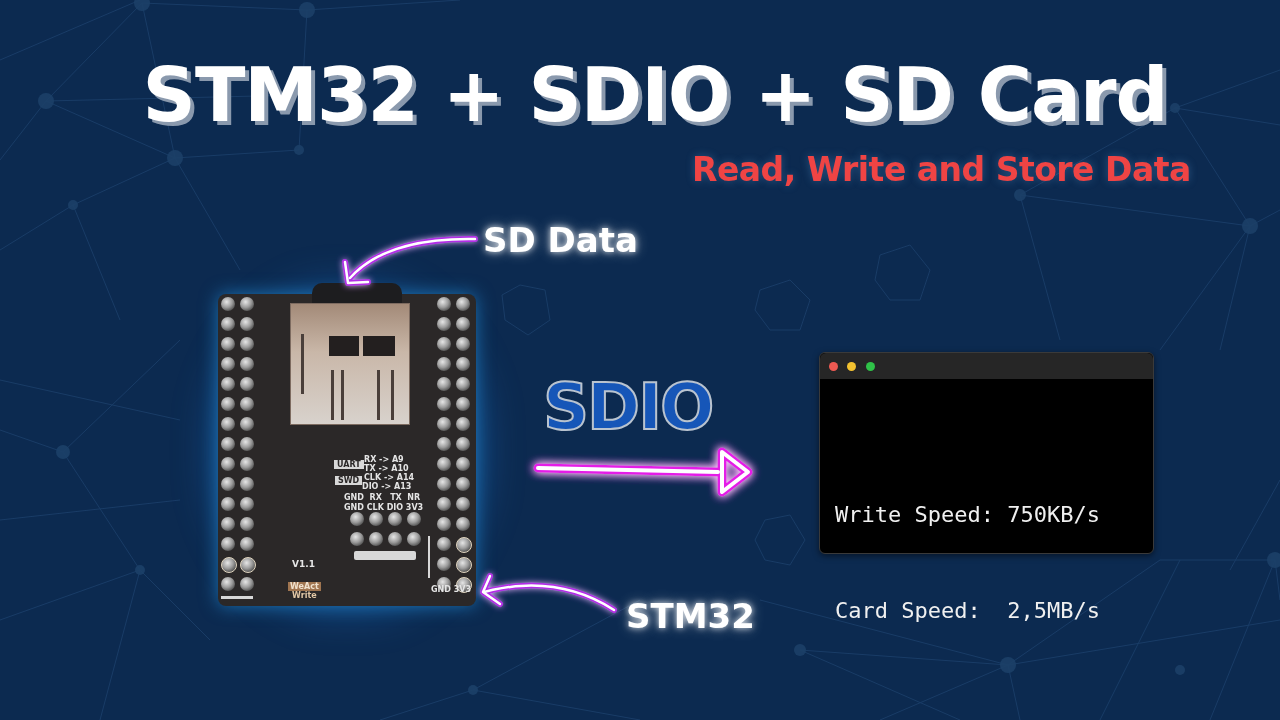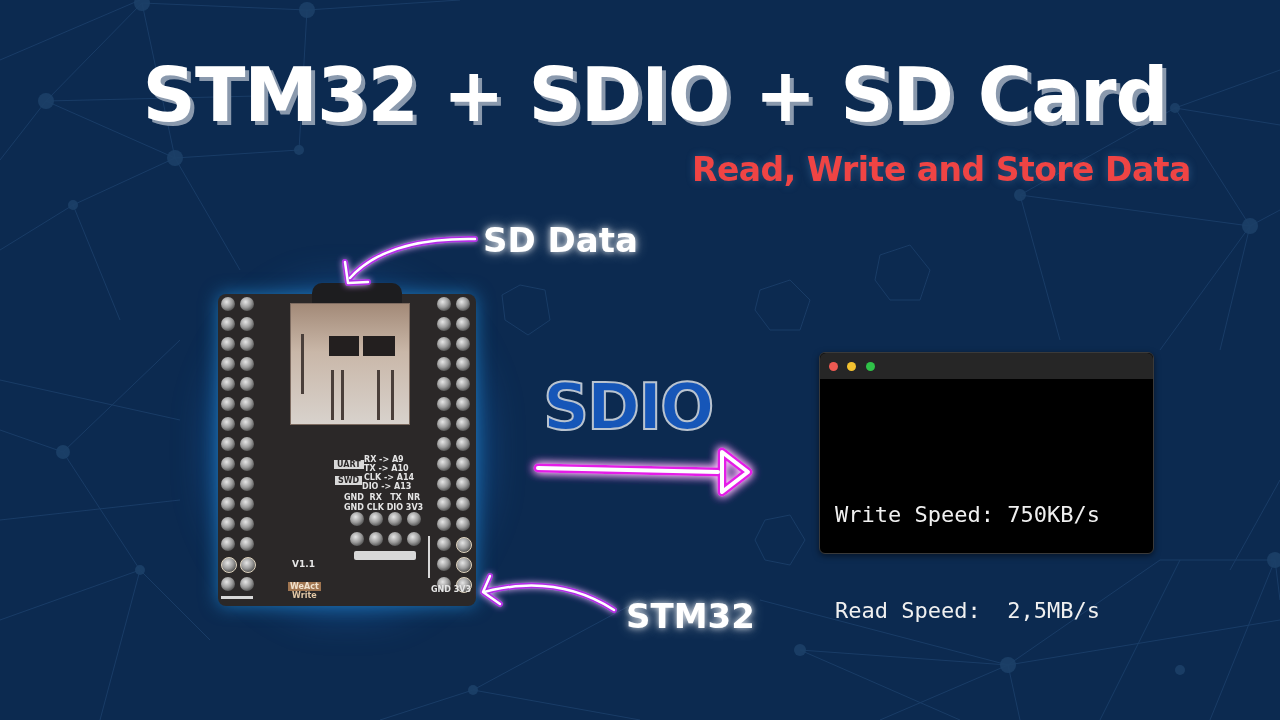--- a/index.html
+++ b/index.html
@@ -324,15 +324,15 @@
 <div class="sdio-text">SDIO</div>
 
 <div class="terminal">
   <div class="bar">
     <span class="dot red" style="background:#ee5a52"></span>
     <span class="dot yellow" style="background:#f3c230"></span>
     <span class="dot green" style="background:#2fc248"></span>
   </div>
   <div class="term-body">
     <div>Write Speed: 750KB/s</div>
-    <div>Read Speed:  2,5MB/s</div>
+    <div>Card Speed:  2,5MB/s</div>
   </div>
 </div>
 
 </body></html>

